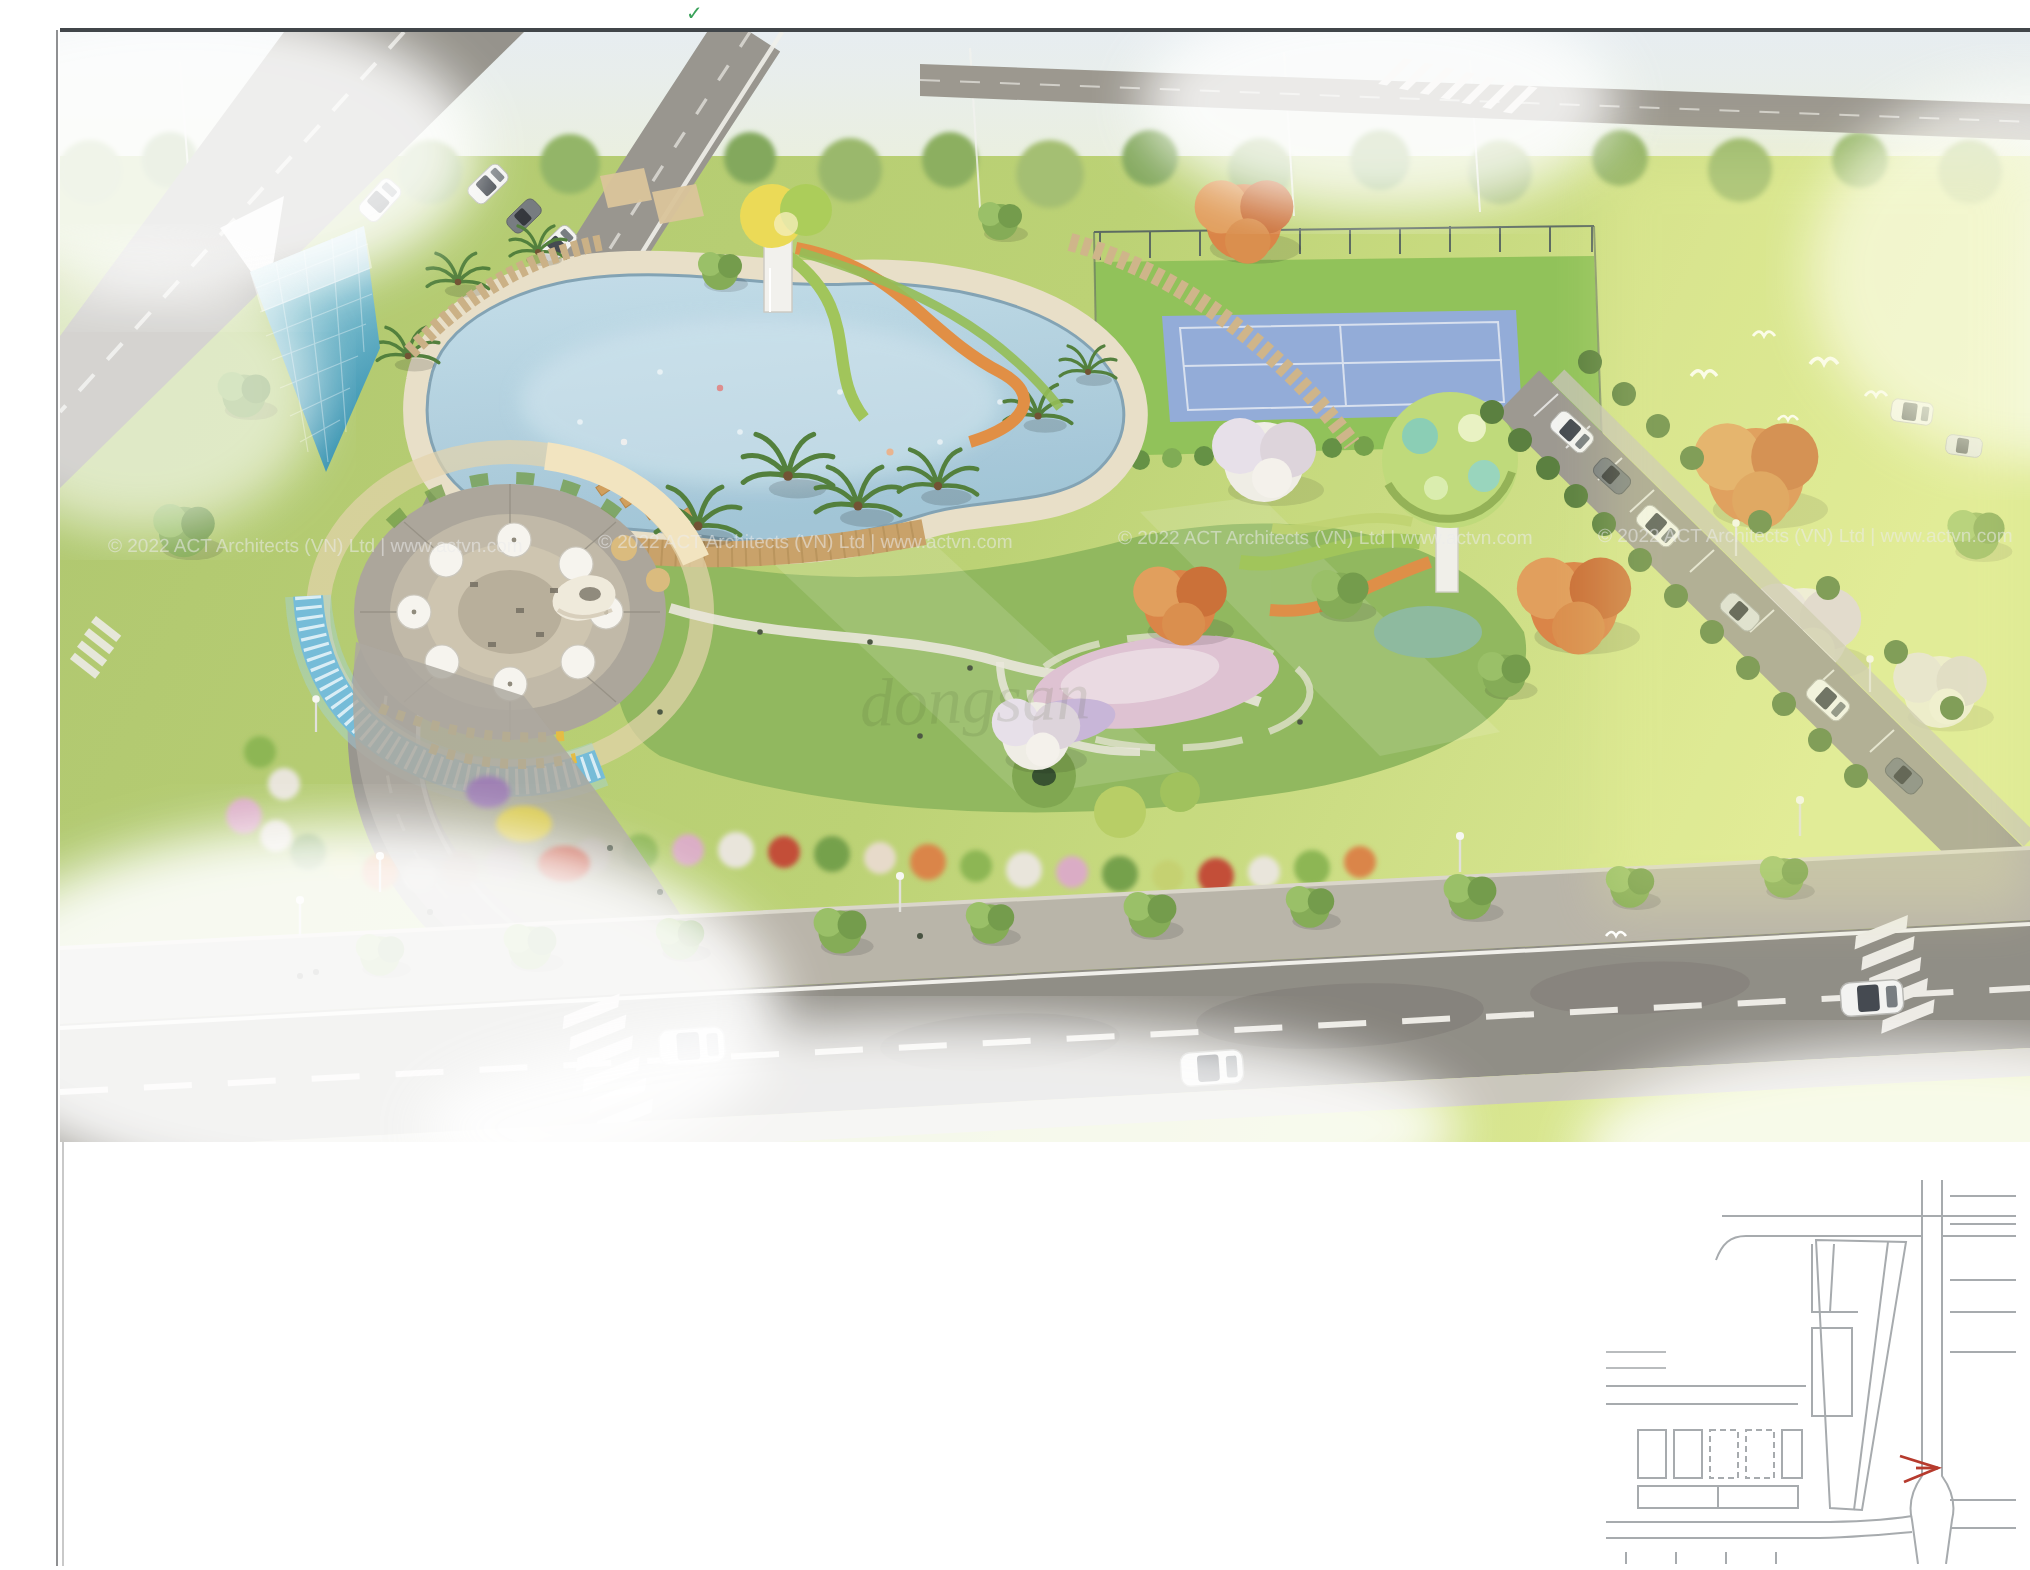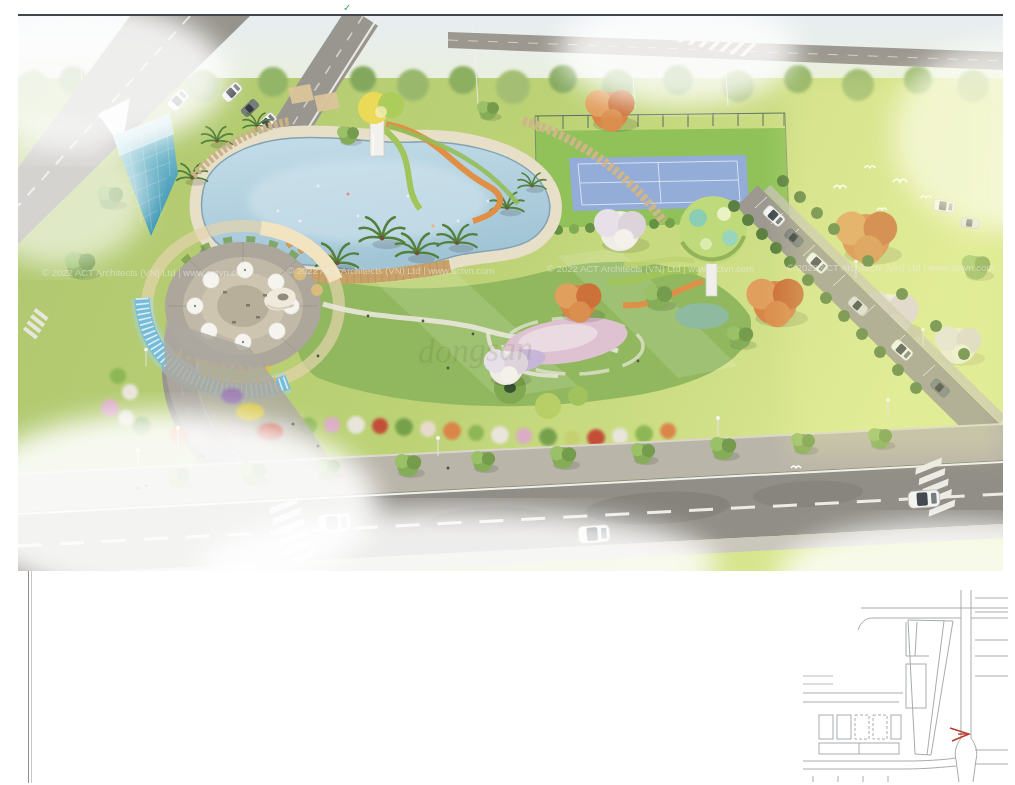--- a/index.html
+++ b/index.html
@@ -2,21 +2,21 @@
 <html><head>
 <meta charset="utf-8">
 <style>
   html,body{margin:0;padding:0;background:#ffffff;}
   .page{position:relative;width:1015px;height:785px;background:#ffffff;overflow:hidden;
         font-family:"Liberation Sans", sans-serif;}
   .page-edge{position:absolute;left:28px;top:15px;width:2px;height:768px;
              border-left:1px solid #8f9092;border-right:1px solid #c9c9c9;background:#fff;}
   .logo-mark{position:absolute;left:343px;top:3px;width:9px;height:9px;color:#3aa25a;
              font-size:10px;line-height:9px;}
-  .render-frame{position:absolute;left:18px;top:14px;width:985px;height:557px;
+  .render-frame{position:absolute;left:30px;top:14px;width:985px;height:557px;
                 border-top:2px solid #41464a;box-sizing:border-box;background:#dfe7dc;}
   .render-frame svg{display:block;}
   .keymap{position:absolute;left:803px;top:590px;width:205px;height:192px;}
 </style>
 </head>
 <body>
 
 <div class="page">
 
   <div class="page-edge"></div>

